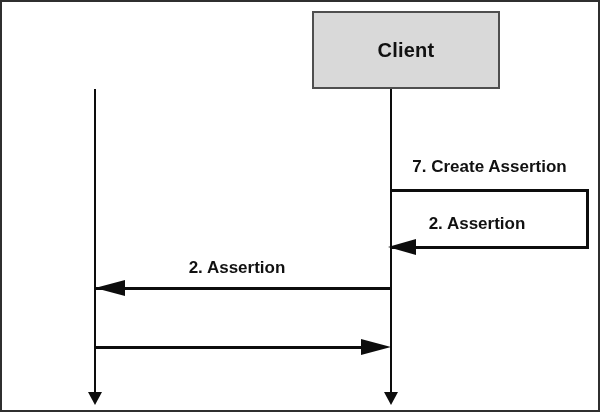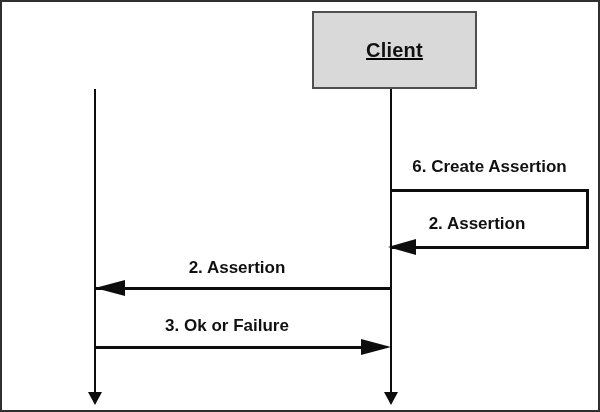--- a/index.html
+++ b/index.html
@@ -31,21 +31,21 @@
     align-items: center;
     justify-content: center;
   }
   .actor-label {
     font-weight: bold;
     font-size: 20px;
     color: var(--text);
     letter-spacing: 0.2px;
   }
   #actor-rp     { left: 12px;  top: 10px; width: 162px; height: 77px; }
-  #actor-client { left: 310px; top: 9px;  width: 165px; height: 78px; text-decoration: underline; }
+  #actor-client { left: 310px; top: 9px;  width: 188px; height: 78px; }
 
   .lifeline {
     position: absolute;
     width: 2px;
     background: var(--line);
   }
   #lifeline-rp     { left: 92px;  top: 87px; height: 305px; }
   #lifeline-client { left: 388px; top: 87px; height: 305px; }
 
   .down-arrow {
@@ -120,27 +120,26 @@
 
   <div class="actor" id="actor-client">
     <span class="actor-label">Client</span>
   </div>
 
   <div class="lifeline" id="lifeline-rp"></div>
   <div class="down-arrow" id="lifeline-rp-arrow"></div>
   <div class="lifeline" id="lifeline-client"></div>
   <div class="down-arrow" id="lifeline-client-arrow"></div>
 
-  <div class="msg-label" id="label-msg1">6. Create Assertion</div>
+  <div class="msg-label" id="label-msg1">7. Create Assertion</div>
 
   <div id="self-loop"></div>
   <div class="msg-label" id="label-msg2self">2. Assertion</div>
   <div id="self-loop-arrow"></div>
 
   <div class="msg-label" id="label-msg2">2. Assertion</div>
   <div class="h-line" id="msg2-line"></div>
   <div class="left-arrowhead" id="msg2-arrowhead"></div>
 
-  <div class="msg-label" id="label-msg3">3. Ok or Failure</div>
   <div class="h-line" id="msg3-line"></div>
   <div class="right-arrowhead" id="msg3-arrowhead"></div>
 
 </div>
 
 </body></html>

